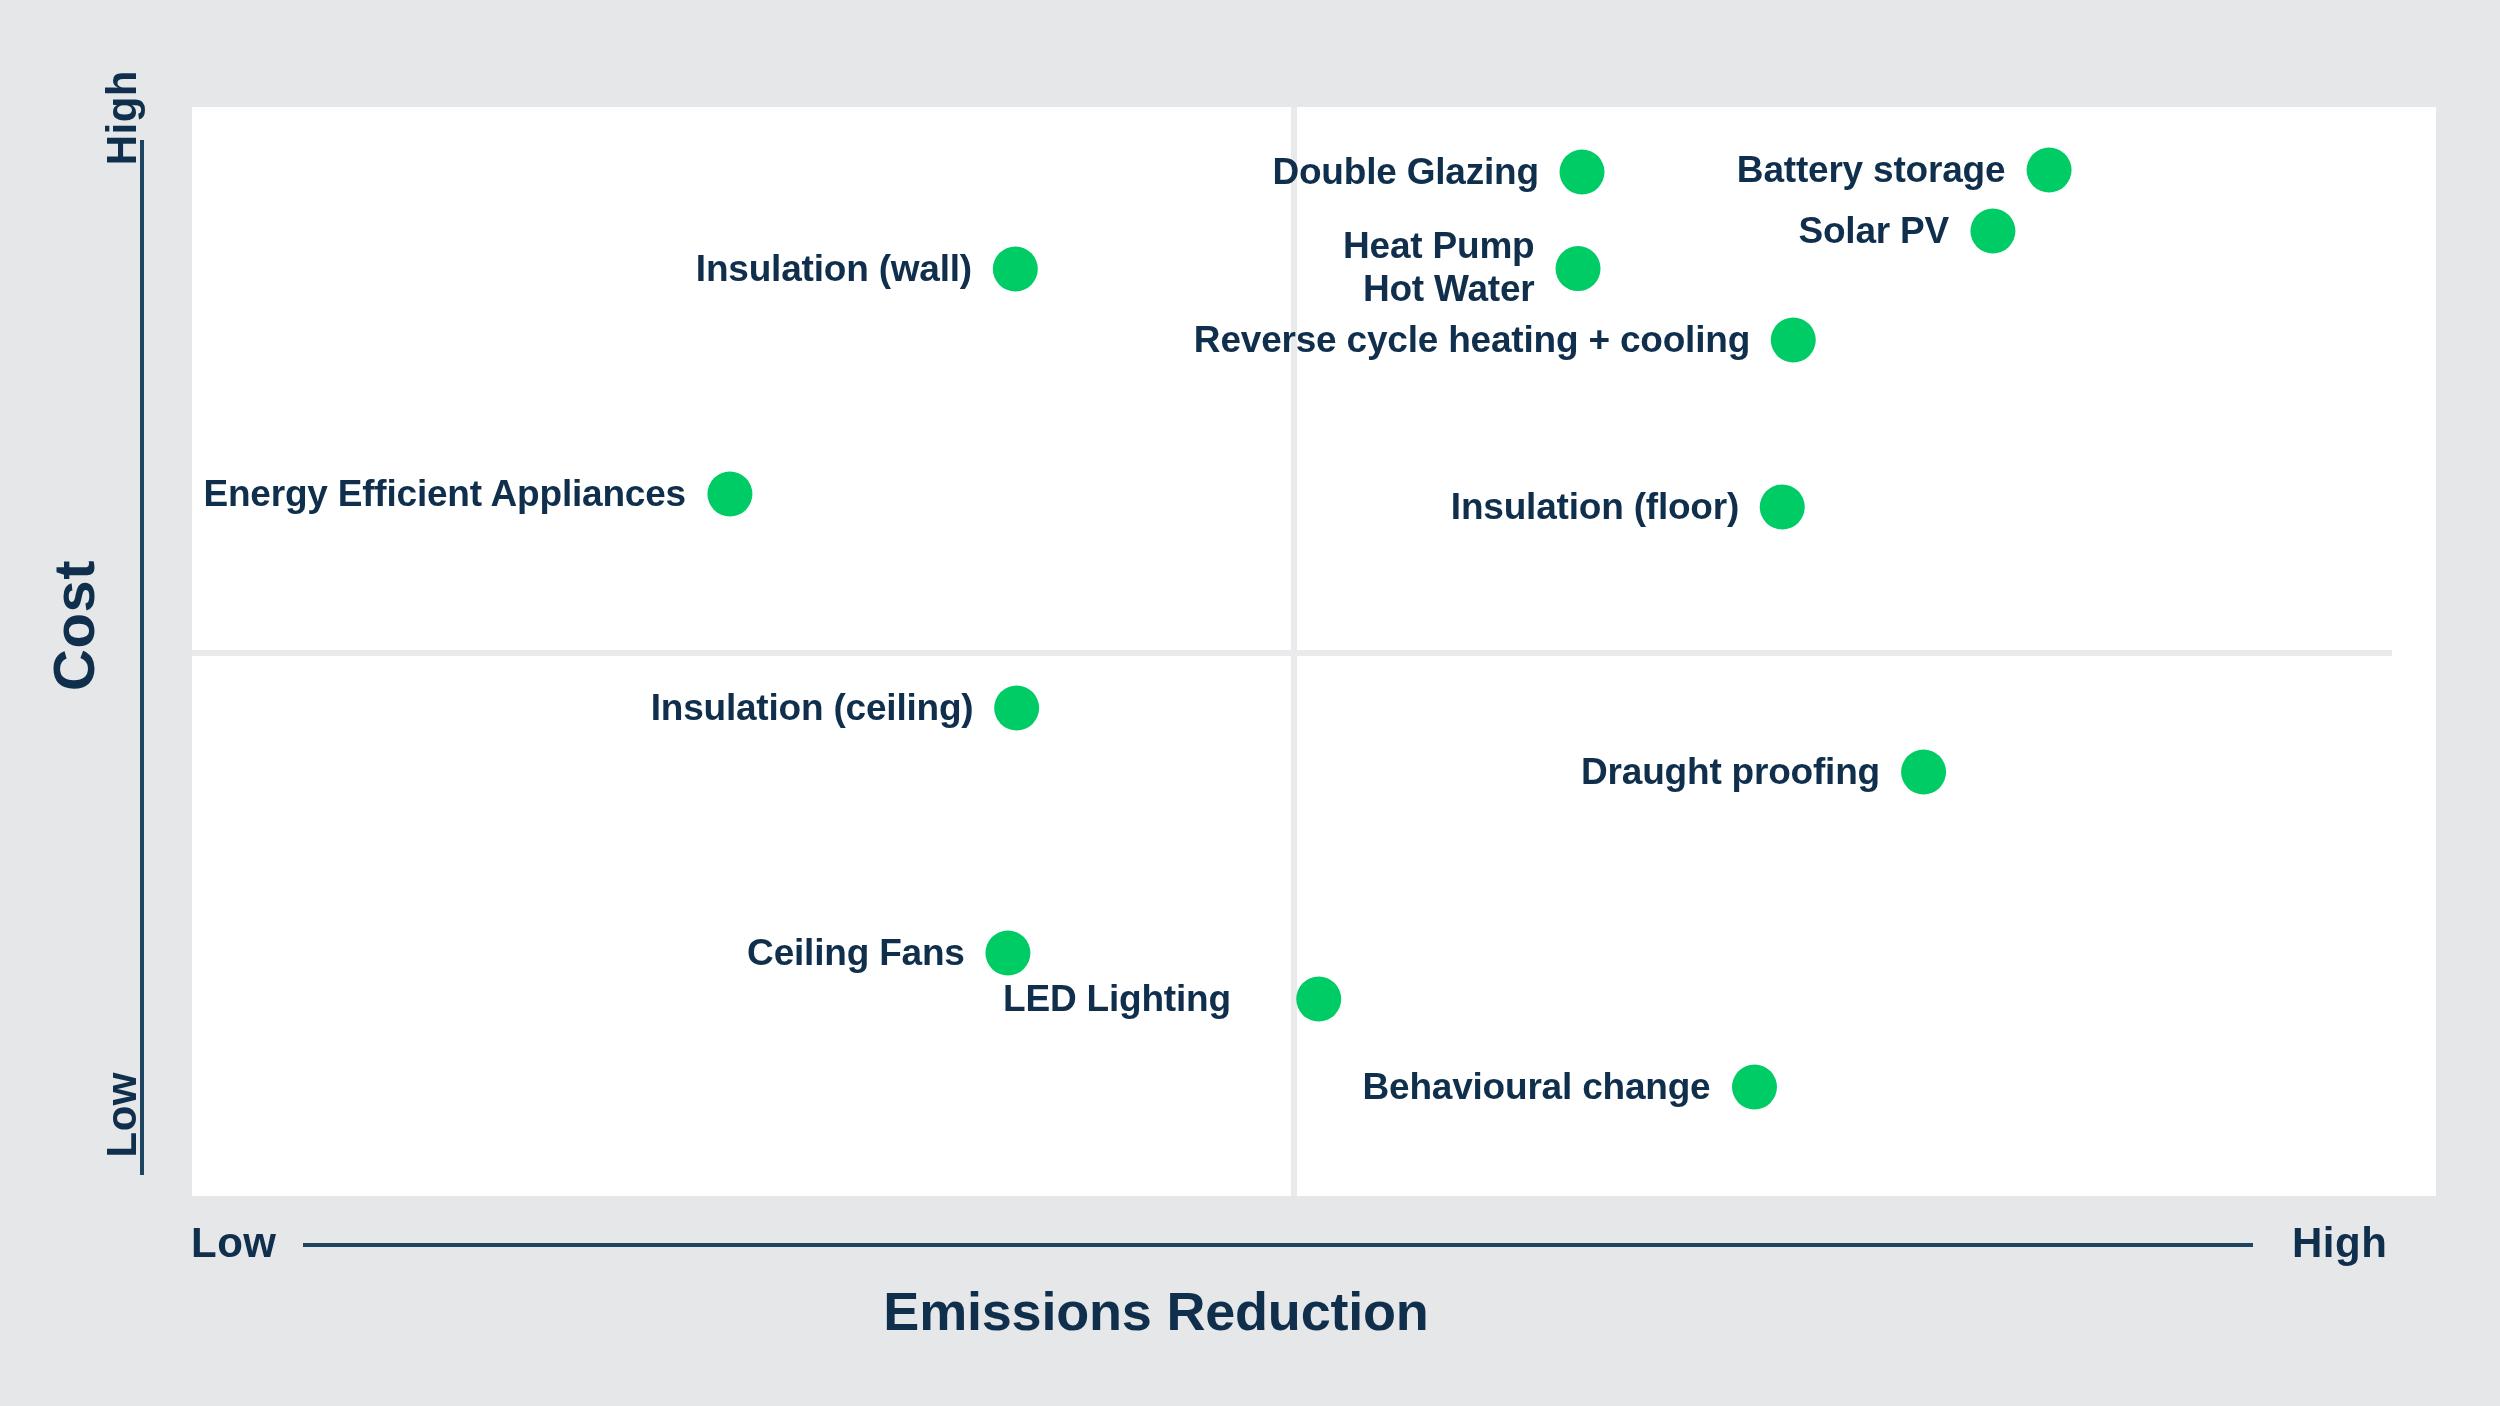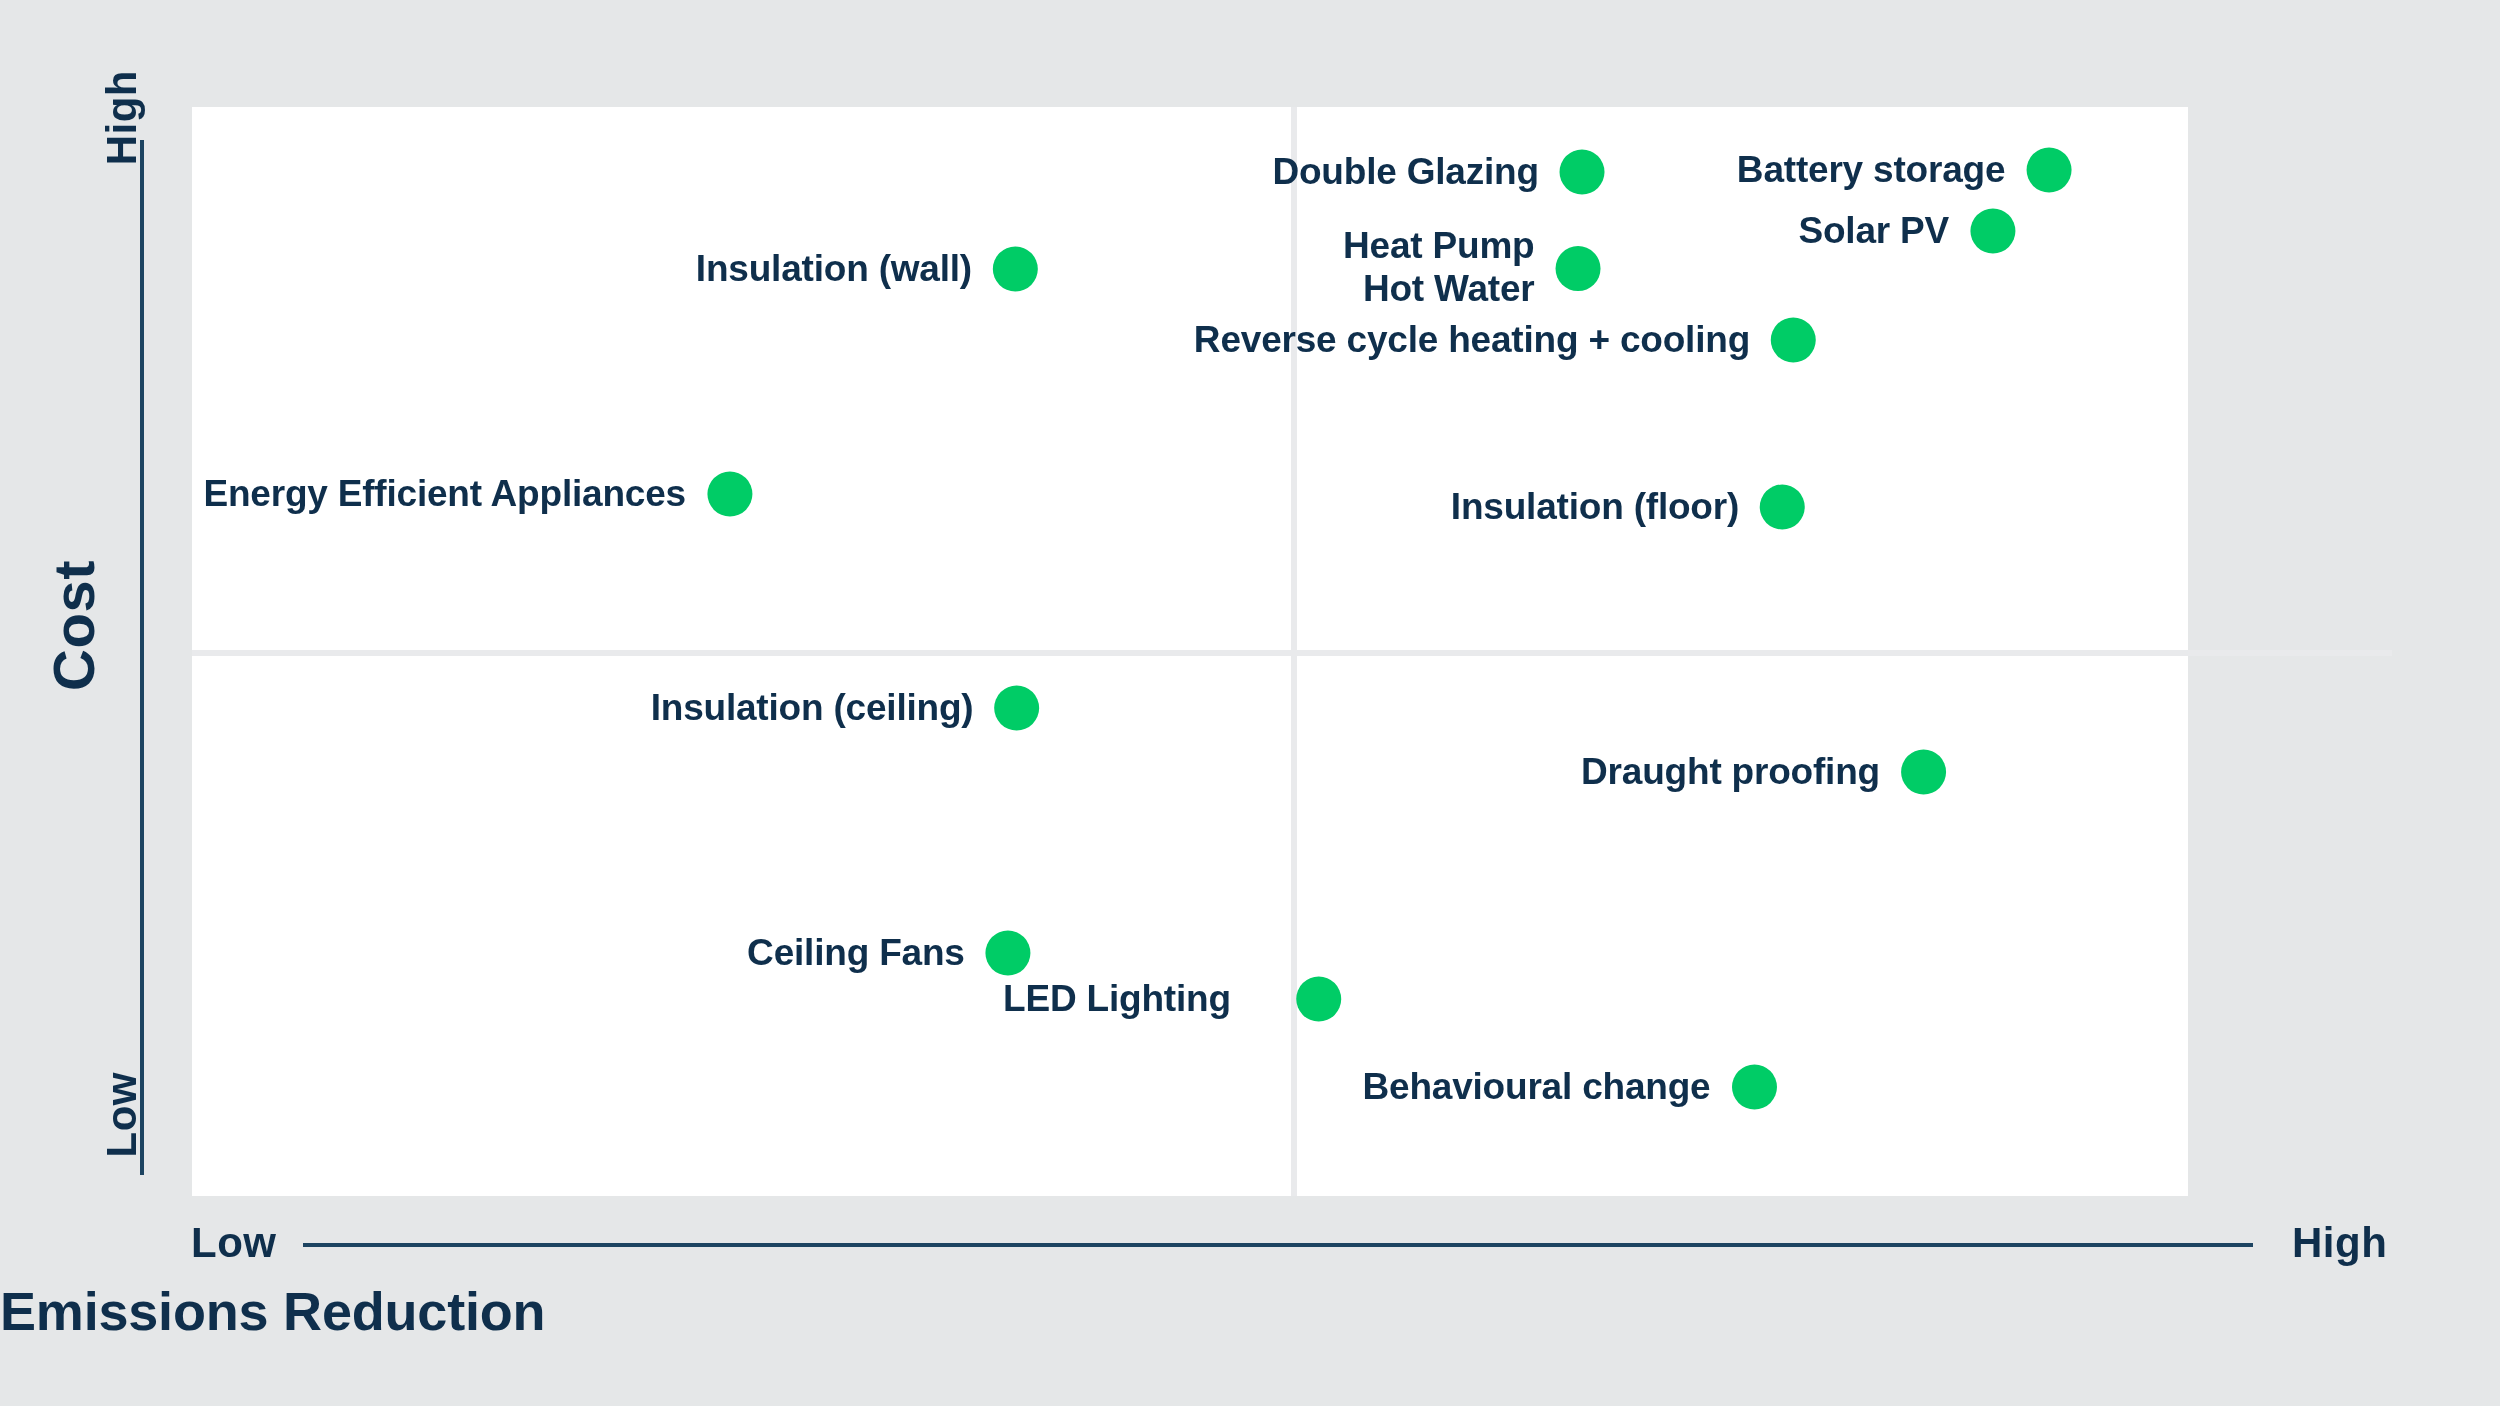--- a/index.html
+++ b/index.html
@@ -8,21 +8,21 @@
     background:#e5e7e8;
     font-family:"Liberation Sans", sans-serif;
     overflow:hidden;
     position:relative;
   }
 
   
   #plot-panel{
     position:absolute;
     left:192px; top:107px;
-    width:1996px; height:1089px;
+    width:2244px; height:1089px;
     background:#ffffff;
   }
   .quad-divider-v{
     position:absolute;
     left:1099px; top:0;
     width:6px; height:1089px;
     background:#e9eaec;
   }
   .quad-divider-h{
     position:absolute;
@@ -108,20 +108,21 @@
     position:absolute;
     left:2292px; top:1219px;
     color:#0f2f4c;
     font-size:42px; font-weight:bold;
     letter-spacing:0.5px;
   }
   #x-axis-title{
     position:absolute;
     left:0; top:1280px;
     width:2312px;
+    text-align:center;
     color:#0f2f4c;
     font-size:54px; font-weight:bold;
     letter-spacing:-0.2px;
   }
 </style>
 </head>
 <body>
 
 <div id="plot-panel">
   <div class="quad-divider-v"></div>

